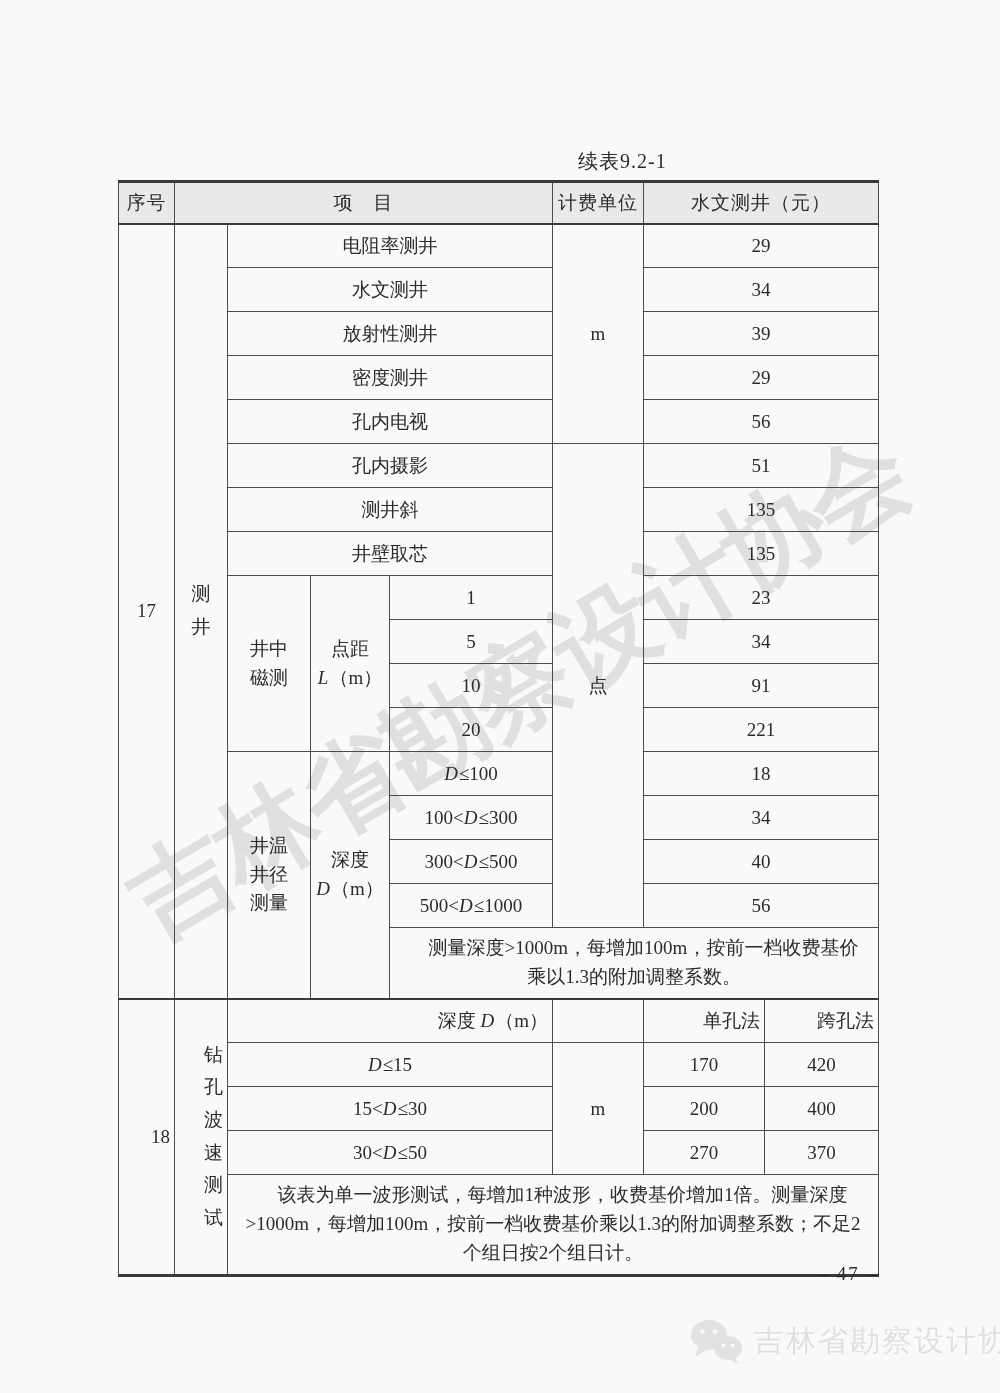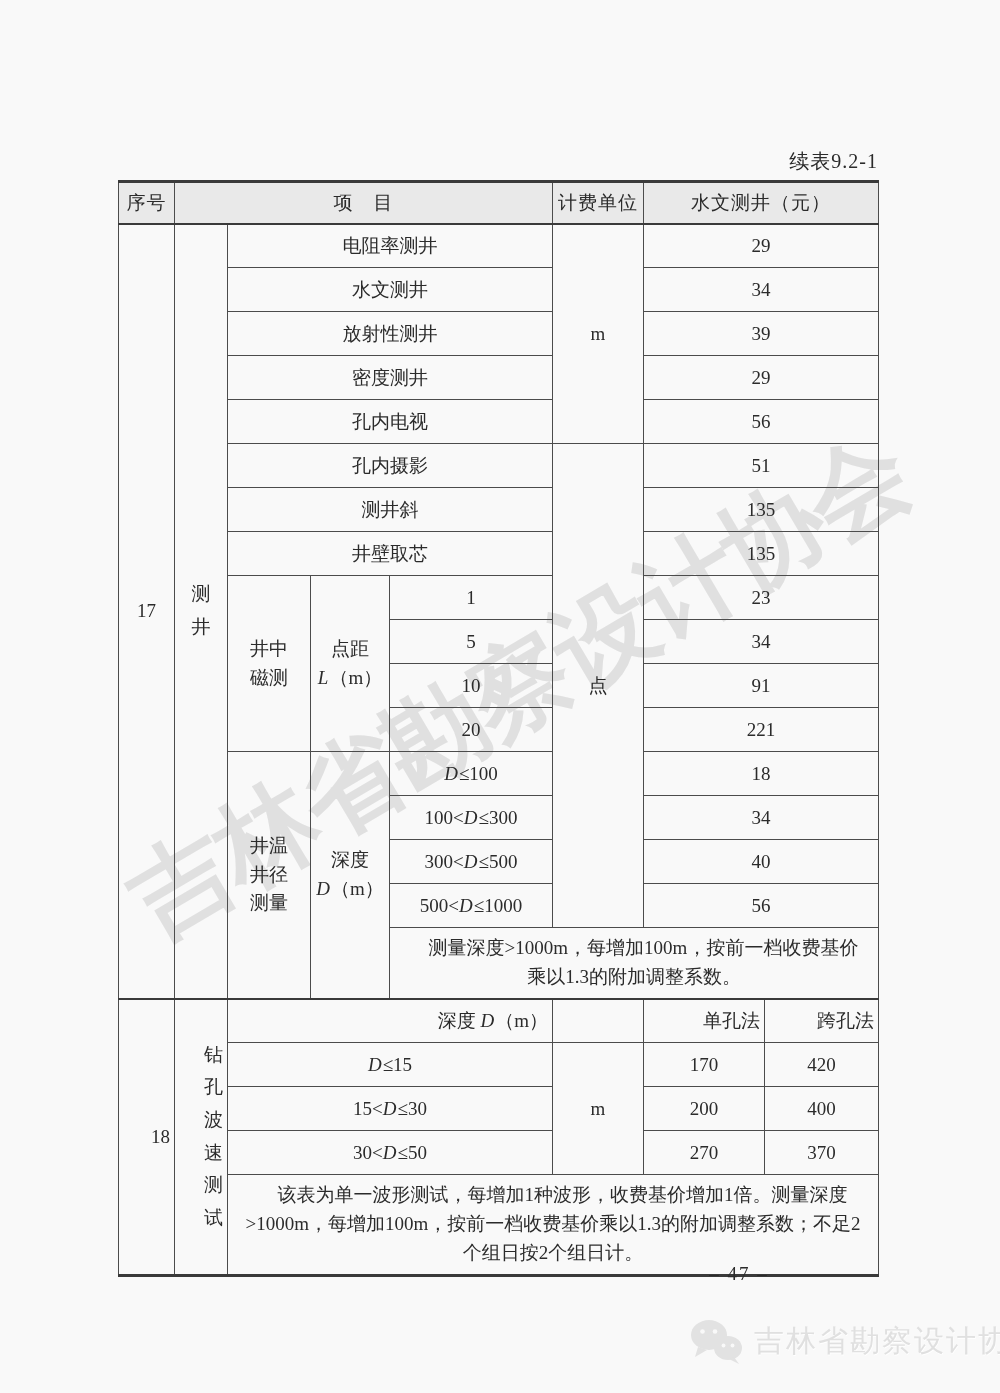--- a/index.html
+++ b/index.html
@@ -6,21 +6,21 @@
   body {
     width:1000px; height:1393px;
     background:#f9f9f9;
     font-family:"Liberation Serif","DejaVu Serif",serif;
     color:#2b2b2b;
     position:relative;
     overflow:hidden;
   }
   .caption {
     position:absolute; top:148px; left:578px; width:300px;
-    text-align:right; font-size:20px; letter-spacing:1px; z-index:3;
+    font-size:20px; letter-spacing:1px; z-index:3;
   }
   .watermark {
     position:absolute; left:520px; top:688px;
     transform:translate(-50%,-50%) rotate(-30.5deg);
     white-space:nowrap;
     font-size:100px; font-weight:700; letter-spacing:-2px;
     color:#e0e0e0; z-index:1; pointer-events:none;
   }
   table.fee {
     position:absolute; left:118px; top:180px; width:760px;
@@ -46,21 +46,21 @@
   .ml { white-space:pre-line; line-height:1.5; }
   .note {
     text-align:right;
     padding:6px 12px !important;
     line-height:1.52;
     text-indent:1em;
   }
   .fee i { font-style:italic; padding-right:1px; }
   .pageno {
     position:absolute; top:1263px; left:600px; width:278px;
-    text-align:center; font-size:19px; letter-spacing:2px; z-index:3;
+    text-align:right; font-size:19px; letter-spacing:2px; z-index:3;
   }
   .brand {
     position:absolute; top:1318px; left:688px;
     display:flex; align-items:center; gap:10px; z-index:3;
   }
   .brand-text {
     font-size:30px; letter-spacing:2px; color:#e0e0e0;
     text-shadow:0.5px 0.5px 0 #ffffff;
     white-space:nowrap;
   }

